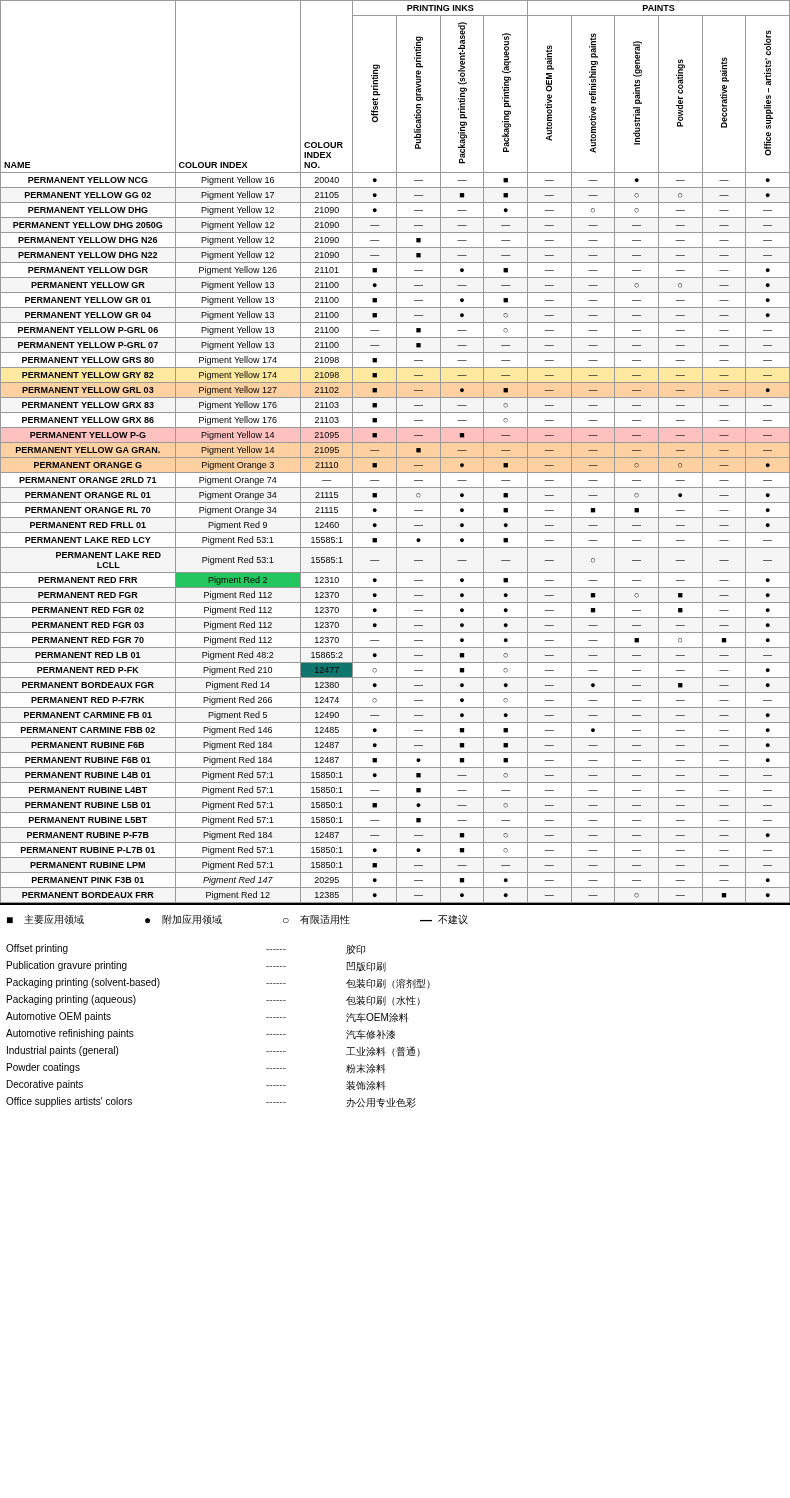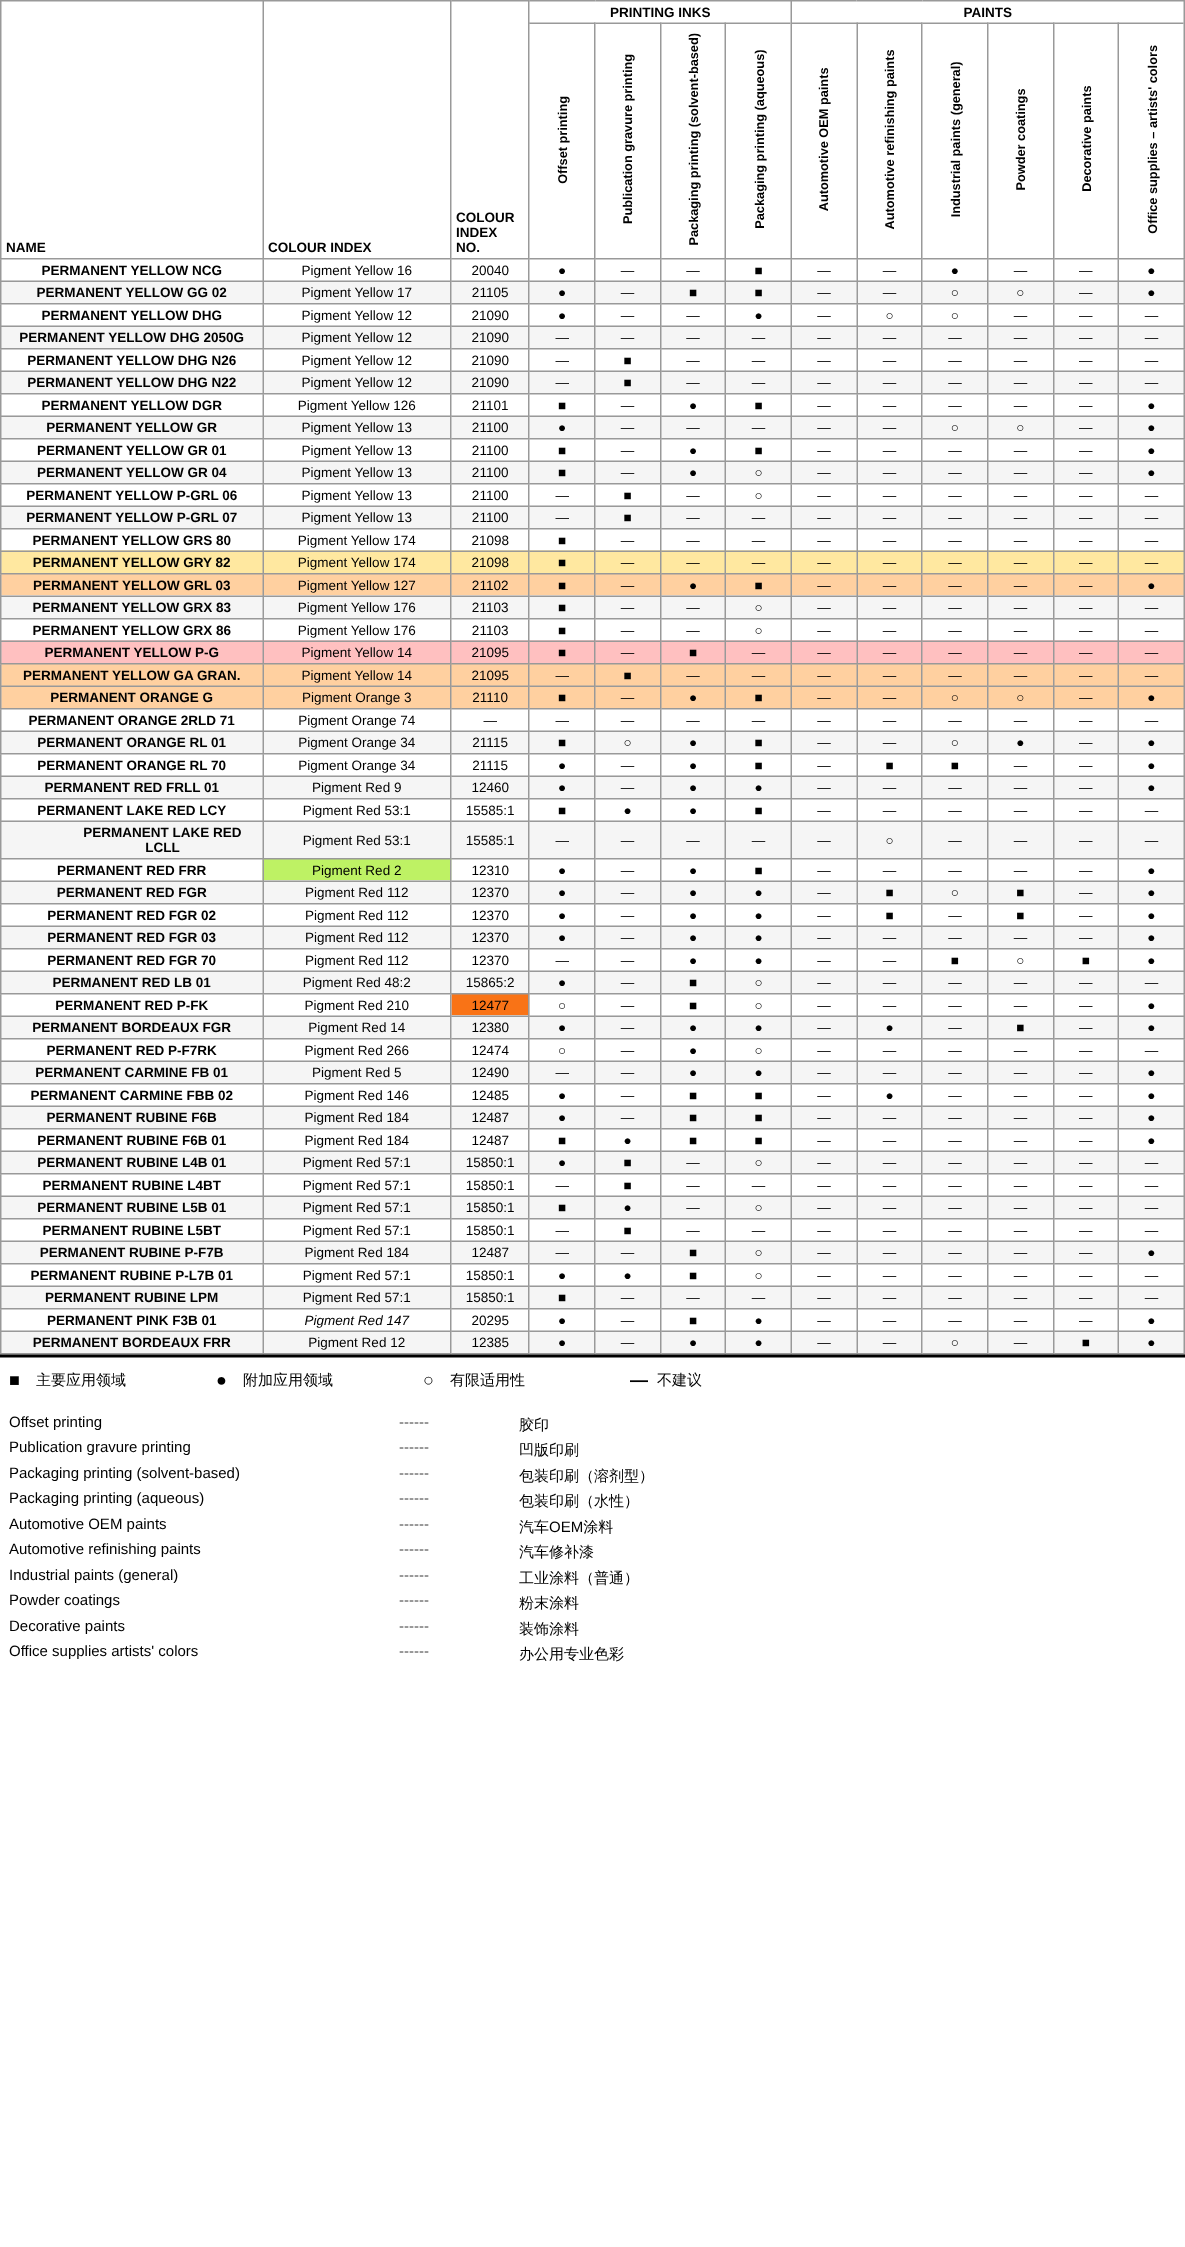--- a/index.html
+++ b/index.html
@@ -456,21 +456,21 @@
         <td class="data-col" style="background: rgb(245, 245, 245);">—</td>
         <td class="data-col" style="background: rgb(245, 245, 245);">—</td>
         <td class="data-col" style="background: rgb(245, 245, 245);">○</td>
         <td class="data-col" style="background: rgb(245, 245, 245);">—</td>
         <td class="data-col" style="background: rgb(245, 245, 245);">—</td>
         <td class="data-col" style="background: rgb(245, 245, 245);">—</td>
         <td class="data-col" style="background: rgb(245, 245, 245);">—</td>
       </tr>
       <tr style="background: rgb(255, 255, 255);">
         <td class="name-col" style="background: rgb(255, 255, 255);">PERMANENT RED FRR</td>
-        <td class="index-col" style="background: #bef264;">Pigment Red 2</td>
+        <td class="index-col" style="background: #22c55e;">Pigment Red 2</td>
         <td class="no-col" style="background: rgb(255, 255, 255);">12310</td>
         <td class="data-col" style="background: rgb(255, 255, 255);">●</td>
         <td class="data-col" style="background: rgb(255, 255, 255);">—</td>
         <td class="data-col" style="background: rgb(255, 255, 255);">●</td>
         <td class="data-col" style="background: rgb(255, 255, 255);">■</td>
         <td class="data-col" style="background: rgb(255, 255, 255);">—</td>
         <td class="data-col" style="background: rgb(255, 255, 255);">—</td>
         <td class="data-col" style="background: rgb(255, 255, 255);">—</td>
         <td class="data-col" style="background: rgb(255, 255, 255);">—</td>
         <td class="data-col" style="background: rgb(255, 255, 255);">—</td>
@@ -547,21 +547,21 @@
         <td class="data-col" style="background: rgb(245, 245, 245);">—</td>
         <td class="data-col" style="background: rgb(245, 245, 245);">—</td>
         <td class="data-col" style="background: rgb(245, 245, 245);">—</td>
         <td class="data-col" style="background: rgb(245, 245, 245);">—</td>
         <td class="data-col" style="background: rgb(245, 245, 245);">—</td>
         <td class="data-col" style="background: rgb(245, 245, 245);">—</td>
       </tr>
       <tr style="background: rgb(255, 255, 255);">
         <td class="name-col" style="background: rgb(255, 255, 255);">PERMANENT RED P-FK</td>
         <td class="index-col" style="background: rgb(255, 255, 255);">Pigment Red 210</td>
-        <td class="no-col" style="background: #f97316;">12477</td>
+        <td class="no-col" style="background: #0f766e;">12477</td>
         <td class="data-col" style="background: rgb(255, 255, 255);">○</td>
         <td class="data-col" style="background: rgb(255, 255, 255);">—</td>
         <td class="data-col" style="background: rgb(255, 255, 255);">■</td>
         <td class="data-col" style="background: rgb(255, 255, 255);">○</td>
         <td class="data-col" style="background: rgb(255, 255, 255);">—</td>
         <td class="data-col" style="background: rgb(255, 255, 255);">—</td>
         <td class="data-col" style="background: rgb(255, 255, 255);">—</td>
         <td class="data-col" style="background: rgb(255, 255, 255);">—</td>
         <td class="data-col" style="background: rgb(255, 255, 255);">—</td>
         <td class="data-col" style="background: rgb(255, 255, 255);">●</td>

